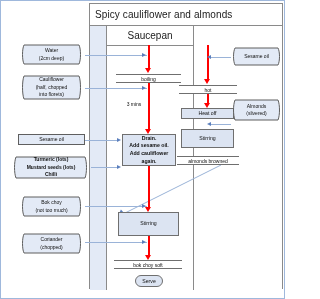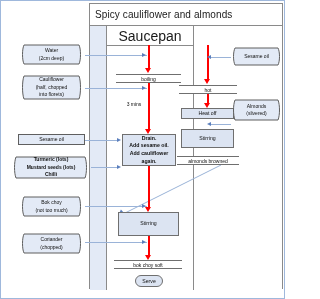--- a/index.html
+++ b/index.html
@@ -45,21 +45,21 @@
     border-right:1px solid #8a8a8a;
     background:#e3eaf6;
   }
   .hdr{
     position:absolute;top:22px;height:20px;
     box-sizing:border-box;
     border-bottom:1px solid #8a8a8a;
     border-right:1px solid #8a8a8a;
     background:#ffffff;
     display:flex;align-items:center;justify-content:center;
-    font-size:14px;color:#1a1a1a;
+    font-size:10px;color:#1a1a1a;
   }
   .hdr.a{left:17px;width:87px;}
   .hdr.b{left:104px;width:88px;border-right:none;}
   .lane{
     position:absolute;top:42px;height:244px;
     box-sizing:border-box;
     background:#ffffff;
   }
   .lane.a{left:17px;width:87px;border-right:1px solid #8a8a8a;}
   .lane.b{left:104px;width:88px;}

